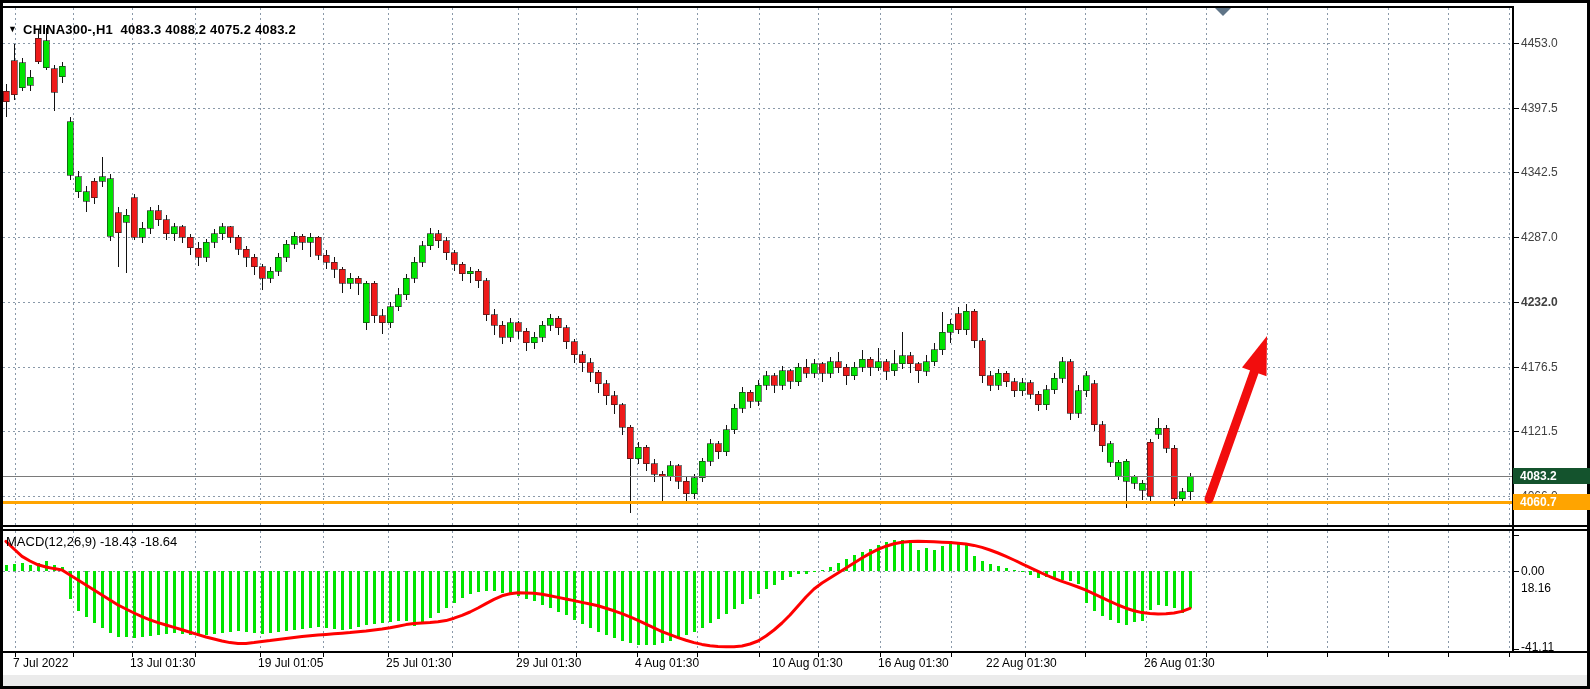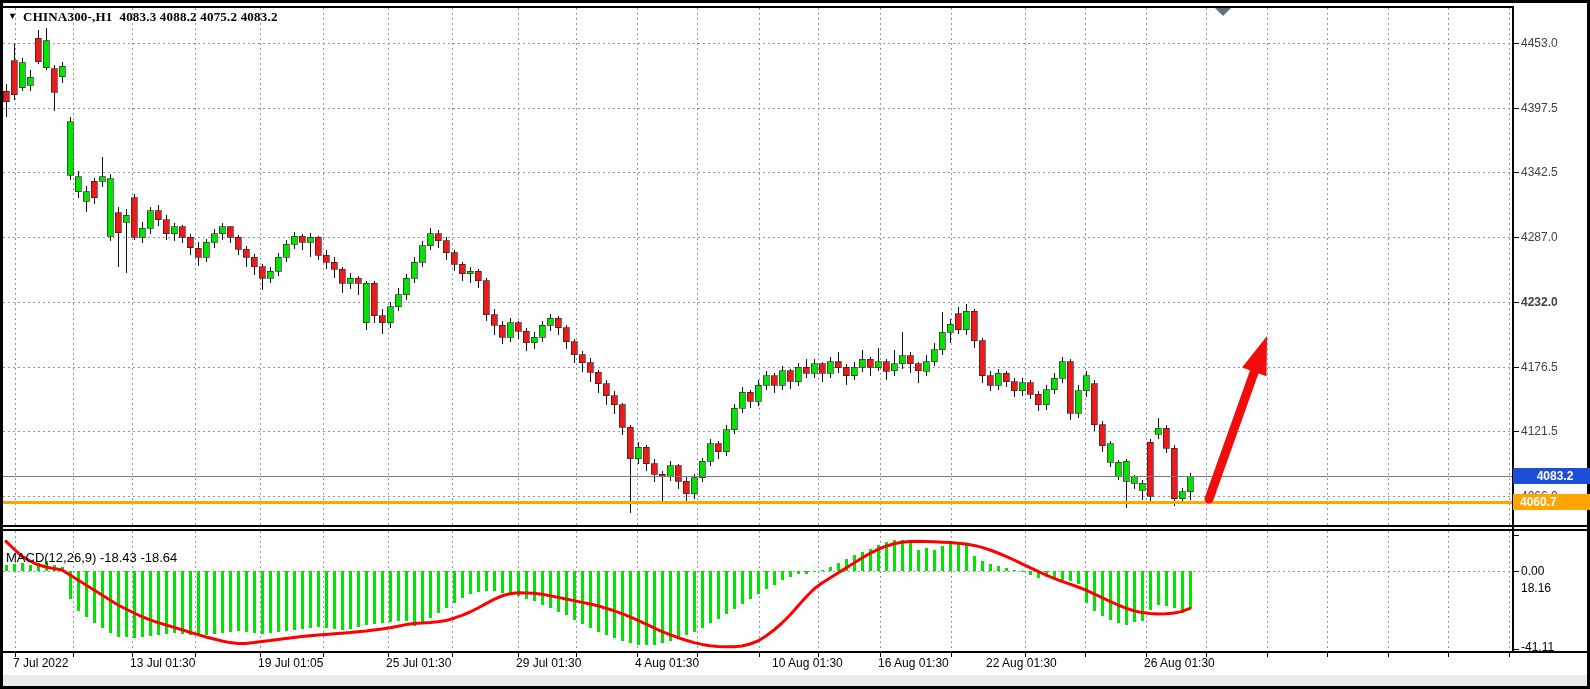--- a/index.html
+++ b/index.html
@@ -4,35 +4,35 @@
 <style>
   html,body{margin:0;padding:0;background:#d8d8d8;}
   .window{
     position:relative; width:1590px; height:689px; background:#ffffff;
     font-family:"Liberation Sans", sans-serif; overflow:hidden;
     box-sizing:border-box;
   }
   svg{position:absolute;left:0;top:0;}
   .abs{position:absolute;}
   .symbol-label{
-    left:8px; top:9px; font-size:13px; font-weight:bold; color:#000;
-    white-space:nowrap; letter-spacing:0.2px;font-family:Liberation Serif, serif;
+    left:8px; top:22px; font-size:13px; font-weight:bold; color:#000;
+    white-space:nowrap; letter-spacing:0.2px;
   }
   .symbol-label .tri{font-size:9px; position:relative; top:-2px; margin-right:6px;}
-  .macd-label{left:6px; top:534px; font-size:13px; color:#000; white-space:nowrap;margin-top:16px;}
+  .macd-label{left:6px; top:534px; font-size:13px; color:#000; white-space:nowrap;}
   .price-axis-label{
     left:1521px; font-size:12px; color:#404040; white-space:nowrap; height:14px; line-height:14px;
   }
   .macd-level-label{left:1521px; font-size:12px; color:#000; white-space:nowrap; height:14px; line-height:14px;}
   .time-axis-label{top:656px; font-size:12px; color:#000; white-space:nowrap;}
   .price-tag{
     left:1513px; width:77px; height:16px; color:#fff; font-size:12px; font-weight:600;
     line-height:16px; padding-left:7px; box-sizing:border-box; white-space:nowrap;
   }
-  .tag-bid{top:468px; background:#1d4ed8;text-align:center;}
+  .tag-bid{top:468px; background:#14532d;}
   .tag-line{top:494px; background:#FFA400;}
 </style>
 </head>
 <body>
 
 <div class="window">
   <svg id="plot" width="1590" height="689" viewBox="0 0 1590 689">
       <g stroke="#8a99a9" stroke-width="1" stroke-dasharray="2 3" shape-rendering="crispEdges">
         <line x1="15.5" y1="8" x2="15.5" y2="525"></line>
         <line x1="15.5" y1="531" x2="15.5" y2="651"></line>

